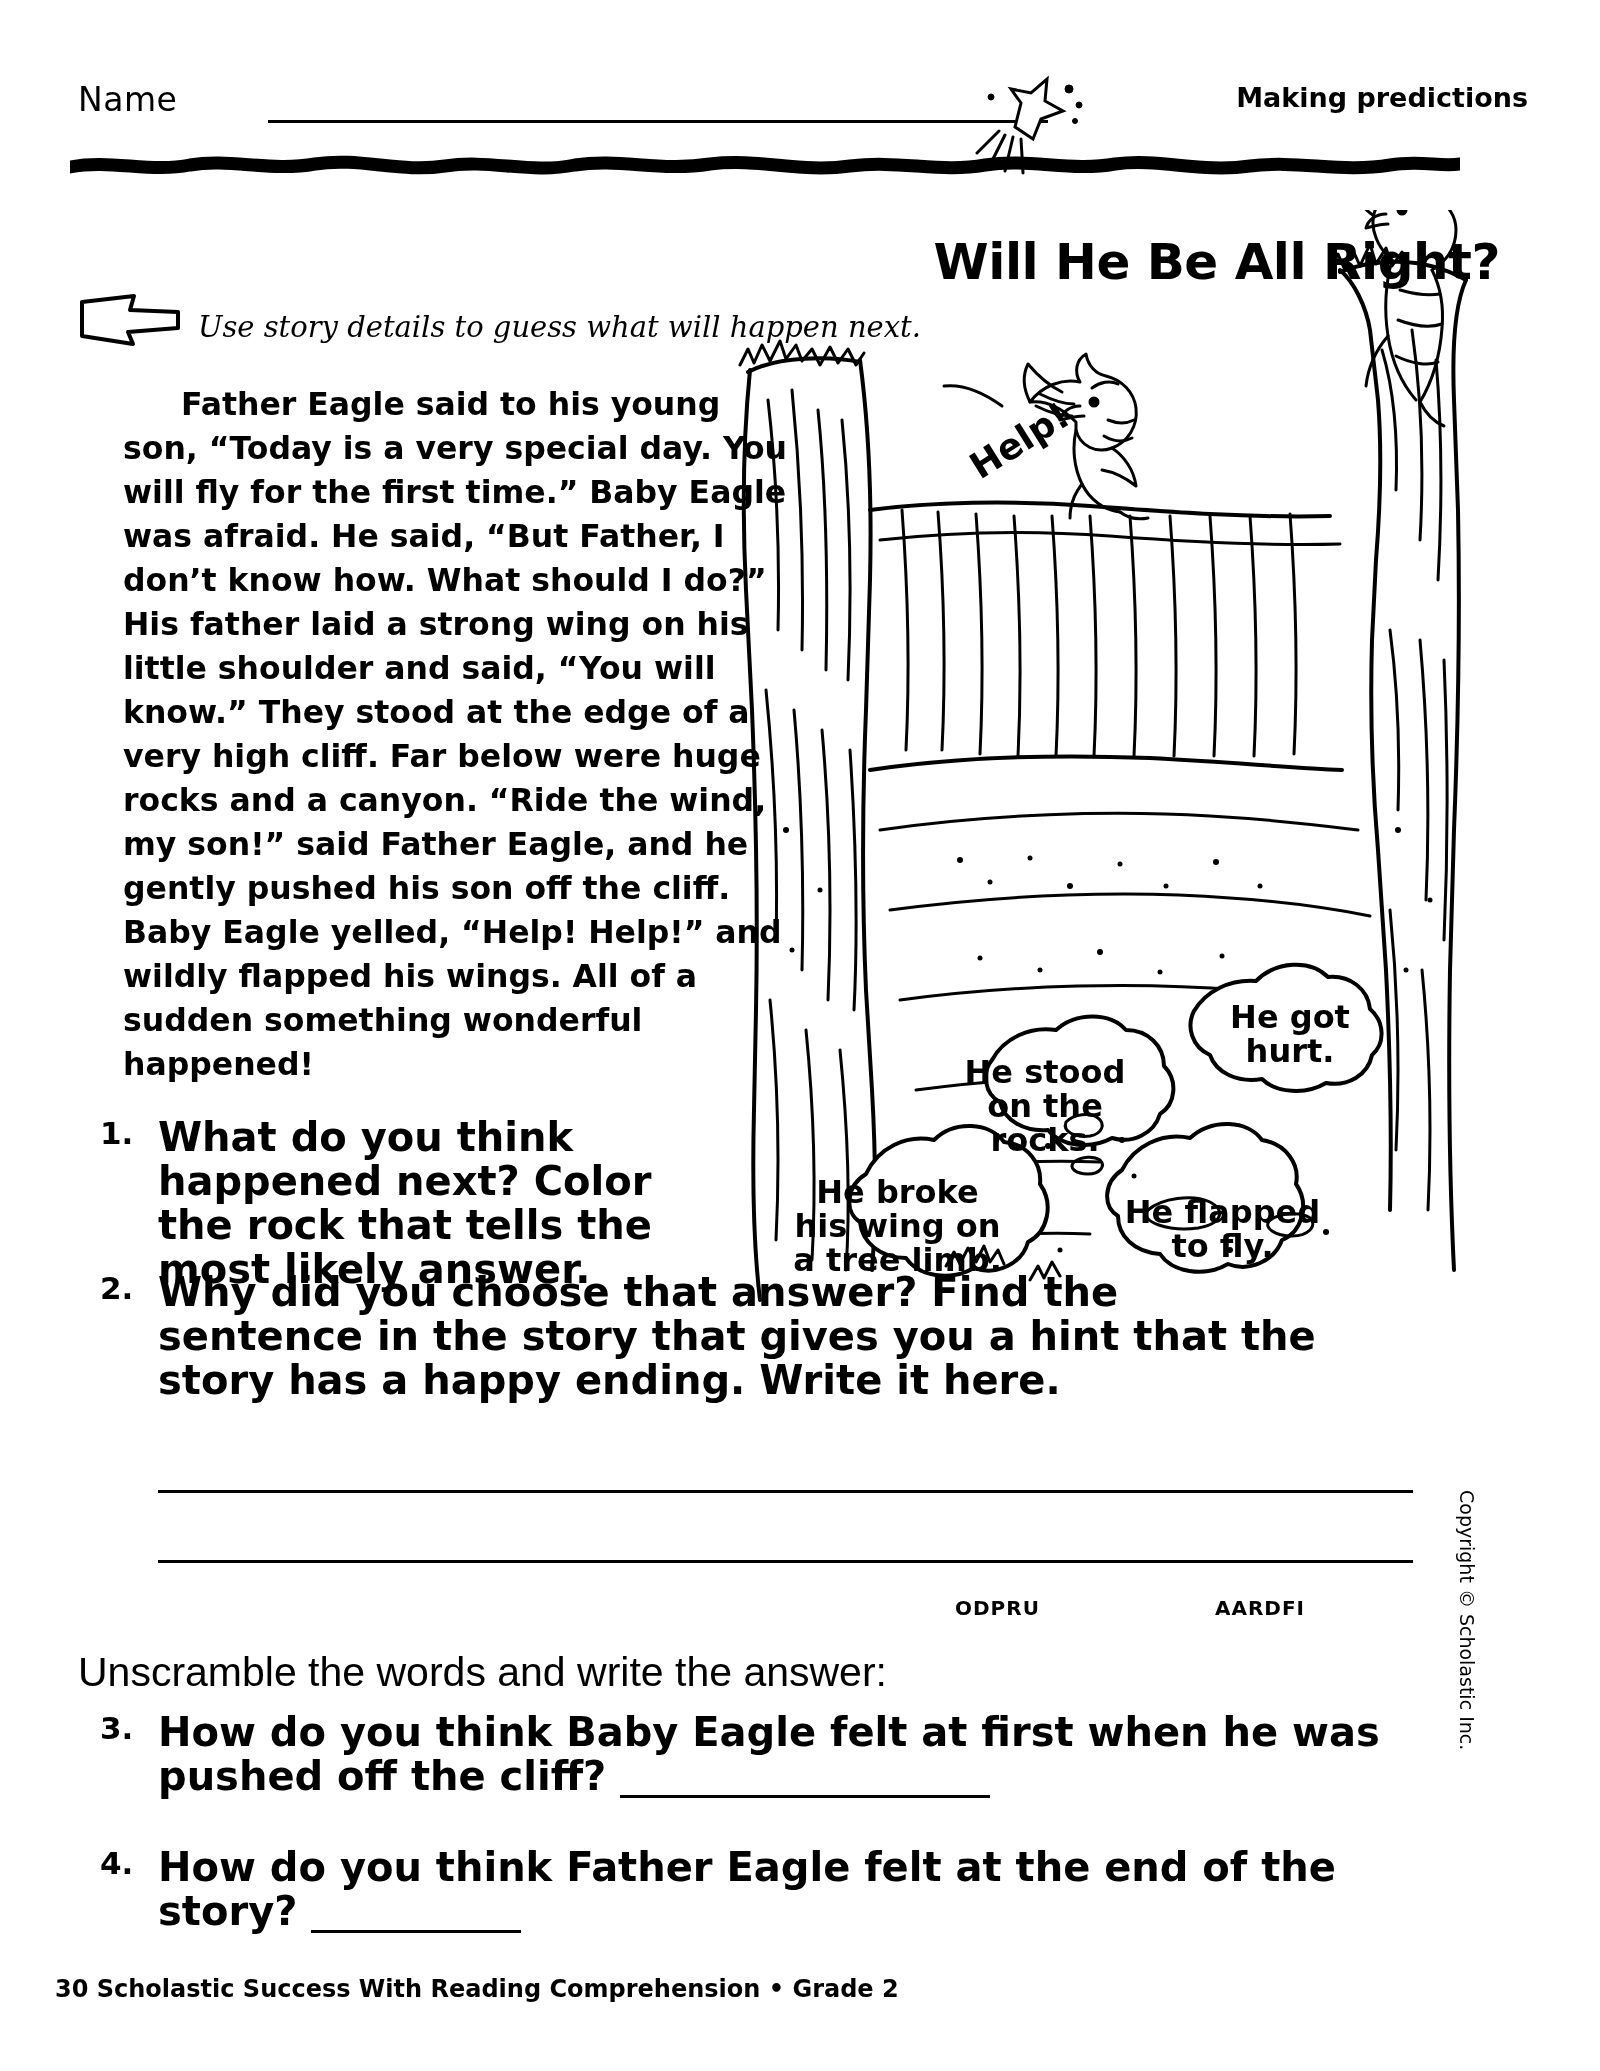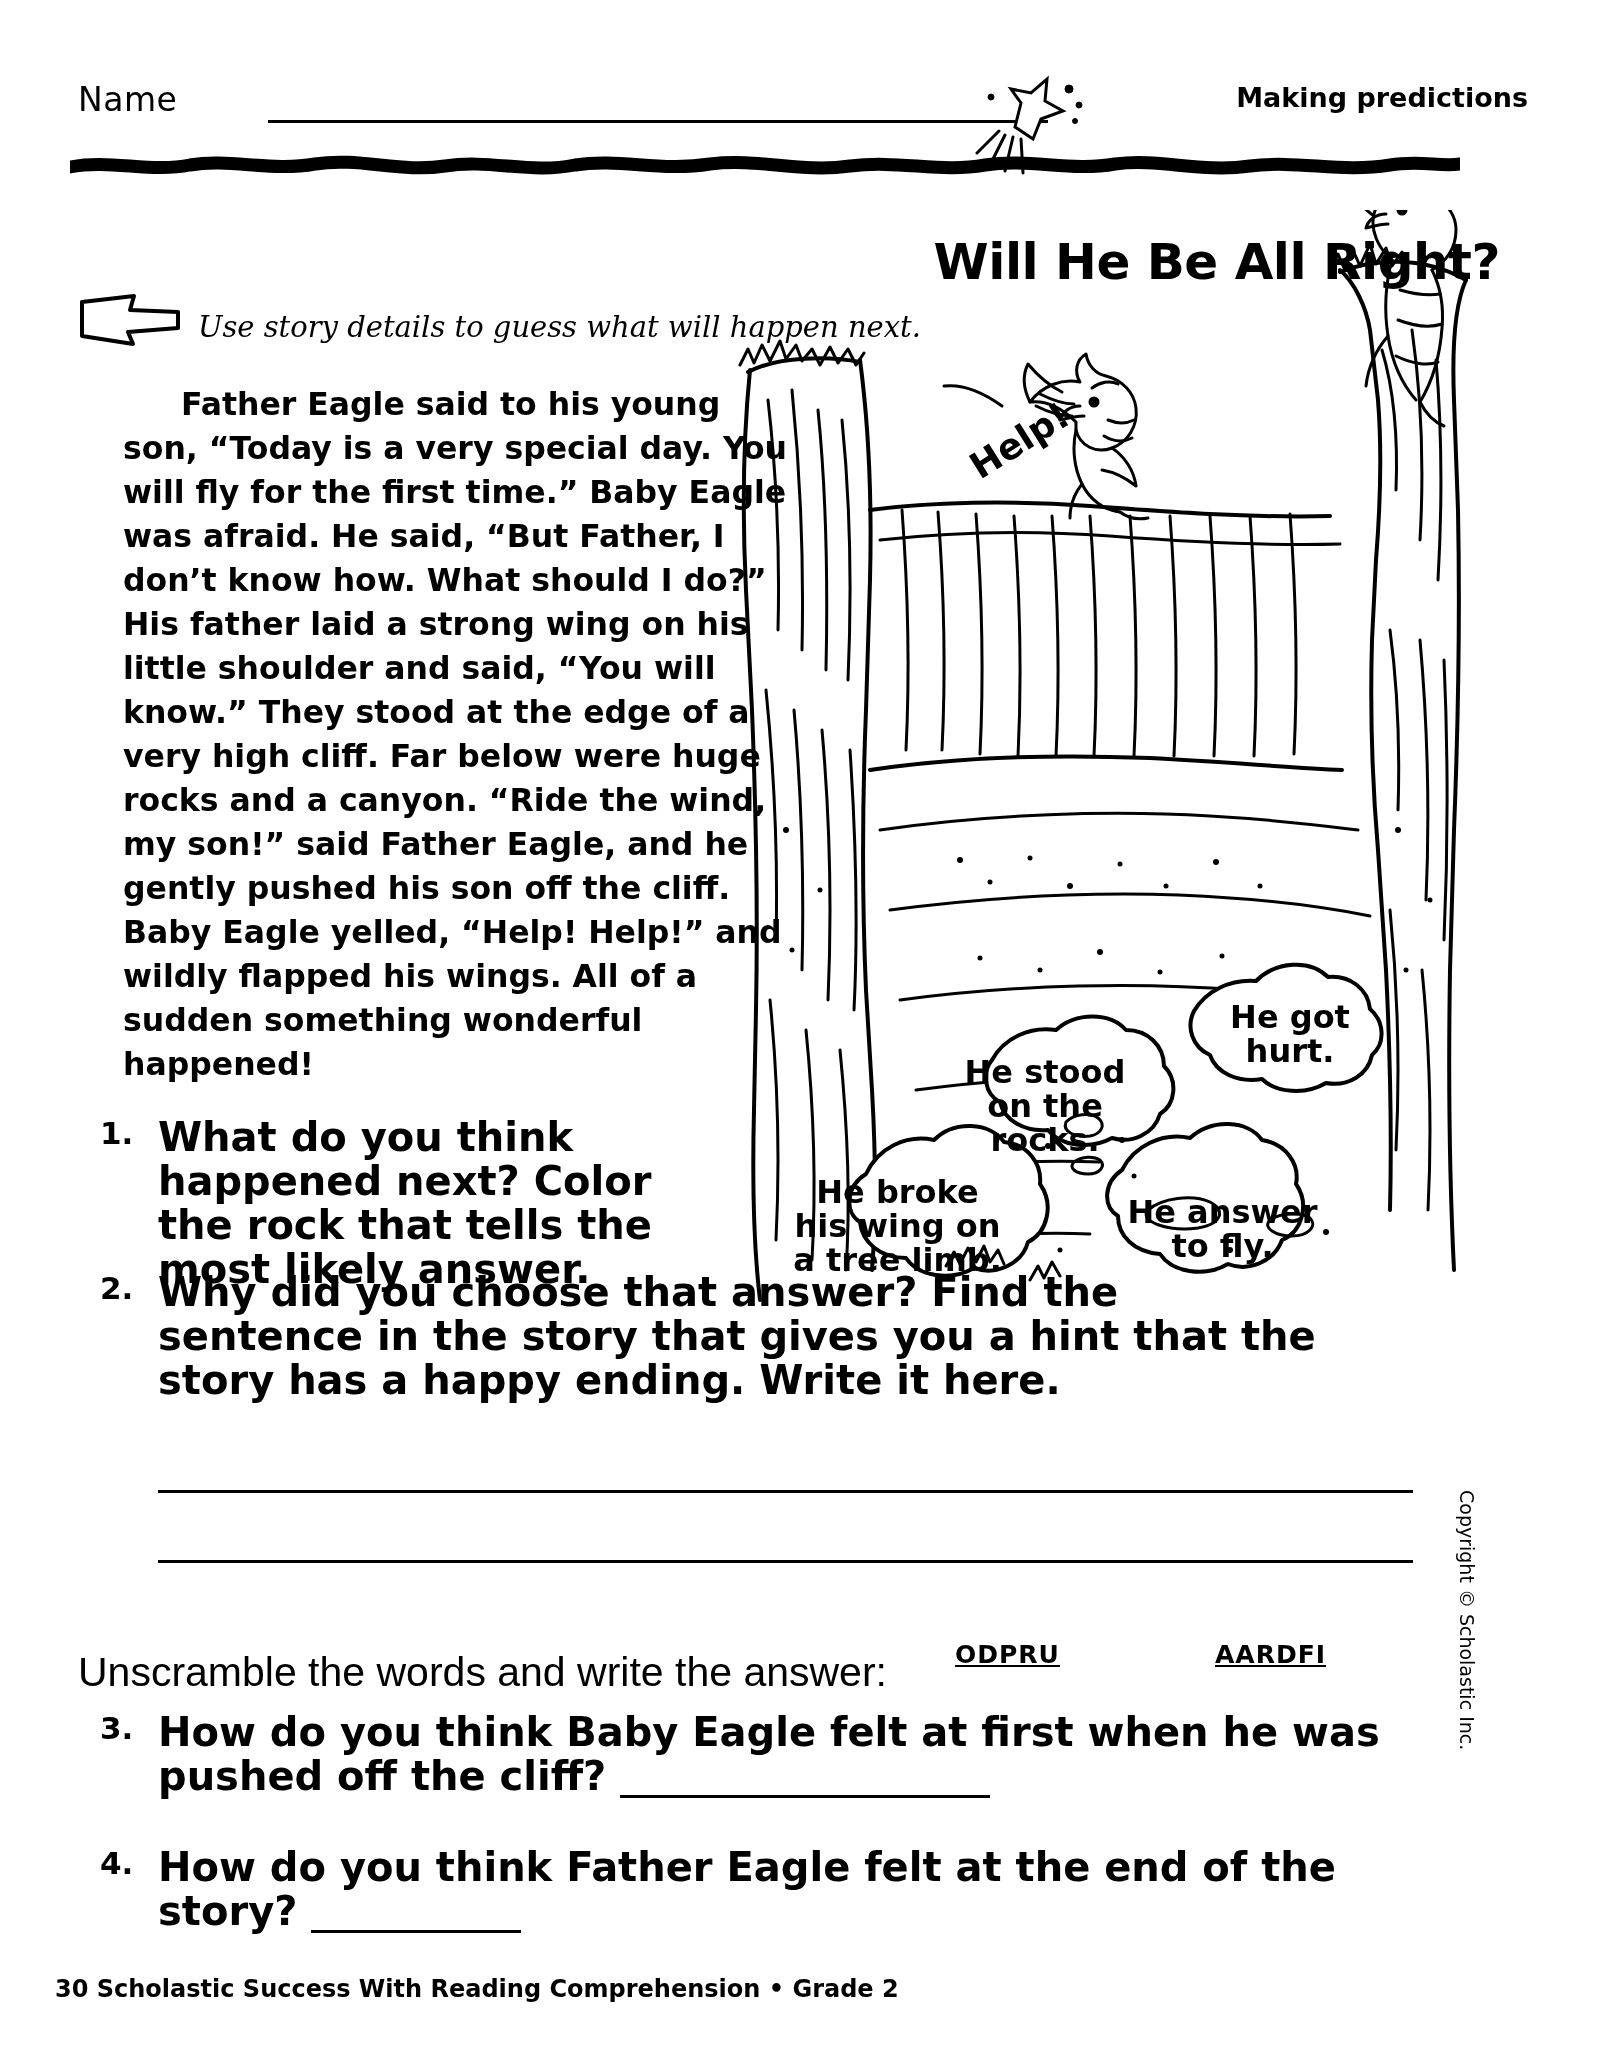--- a/index.html
+++ b/index.html
@@ -160,26 +160,25 @@
   .unscramble {
     position: absolute;
     left: 78px;
     top: 1625px;
     font-size: 41px;
     font-family: Liberation Sans, sans-serif;
     margin-top: 24px;
   }
   .scram-word {
     position: absolute;
-    top: 1640px;
-    font-size: 25px;
+    top: 1596px;
+    font-size: 20px;
     font-weight: bold;
     font-family: "DejaVu Sans", sans-serif;
     letter-spacing: 1px;
-    text-decoration: underline;
   }
   .scram-word.w1 { left: 955px; }
   .scram-word.w2 { left: 1215px; }
 
   
   .q3 {
     position: absolute;
     left: 100px;
     top: 1710px;
     width: 1330px;
@@ -446,21 +445,21 @@
         <path d="M300,1070 l8,-14 l6,12 l8,-16 l8,14"></path>
       </g>
     </svg>
   </div>
 
   <div class="help-label">Help!</div>
 
   <div class="rock-label" style="left:1195px; top:1000px; width:190px;">He got hurt.</div>
   <div class="rock-label" style="left:940px; top:1055px; width:210px;">He stood on the rocks.</div>
   <div class="rock-label" style="left:790px; top:1175px; width:215px;">He broke his wing on a tree limb.</div>
-  <div class="rock-label" style="left:1115px; top:1195px; width:215px;">He answer to fly.</div>
+  <div class="rock-label" style="left:1115px; top:1195px; width:215px;">He flapped to fly.</div>
 
   <div class="q1">
     <div class="q-row">
       <div class="q-num">1.</div>
       <div class="q-text">What do you think happened next? Color the rock that tells the most likely answer.</div>
     </div>
   </div>
 
   <div class="q2">
     <div class="q-row">

